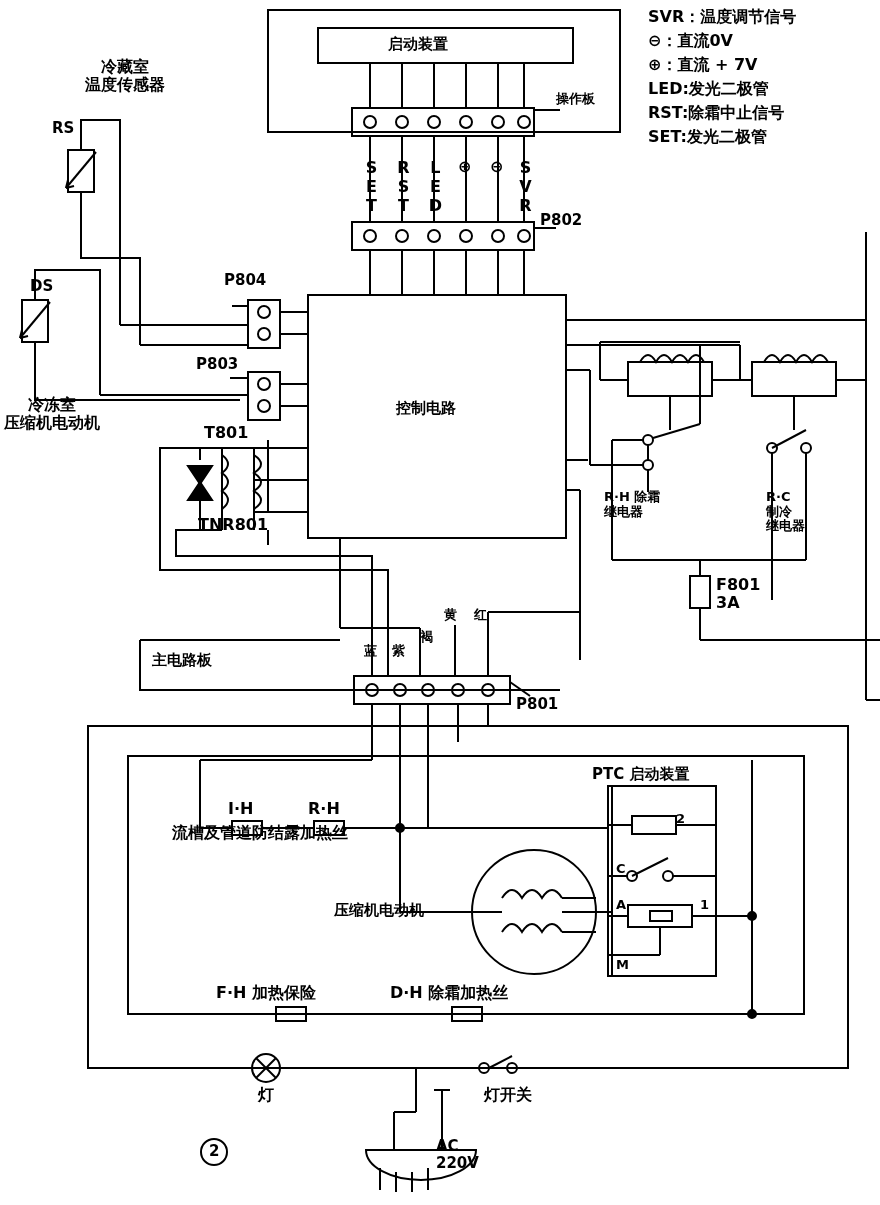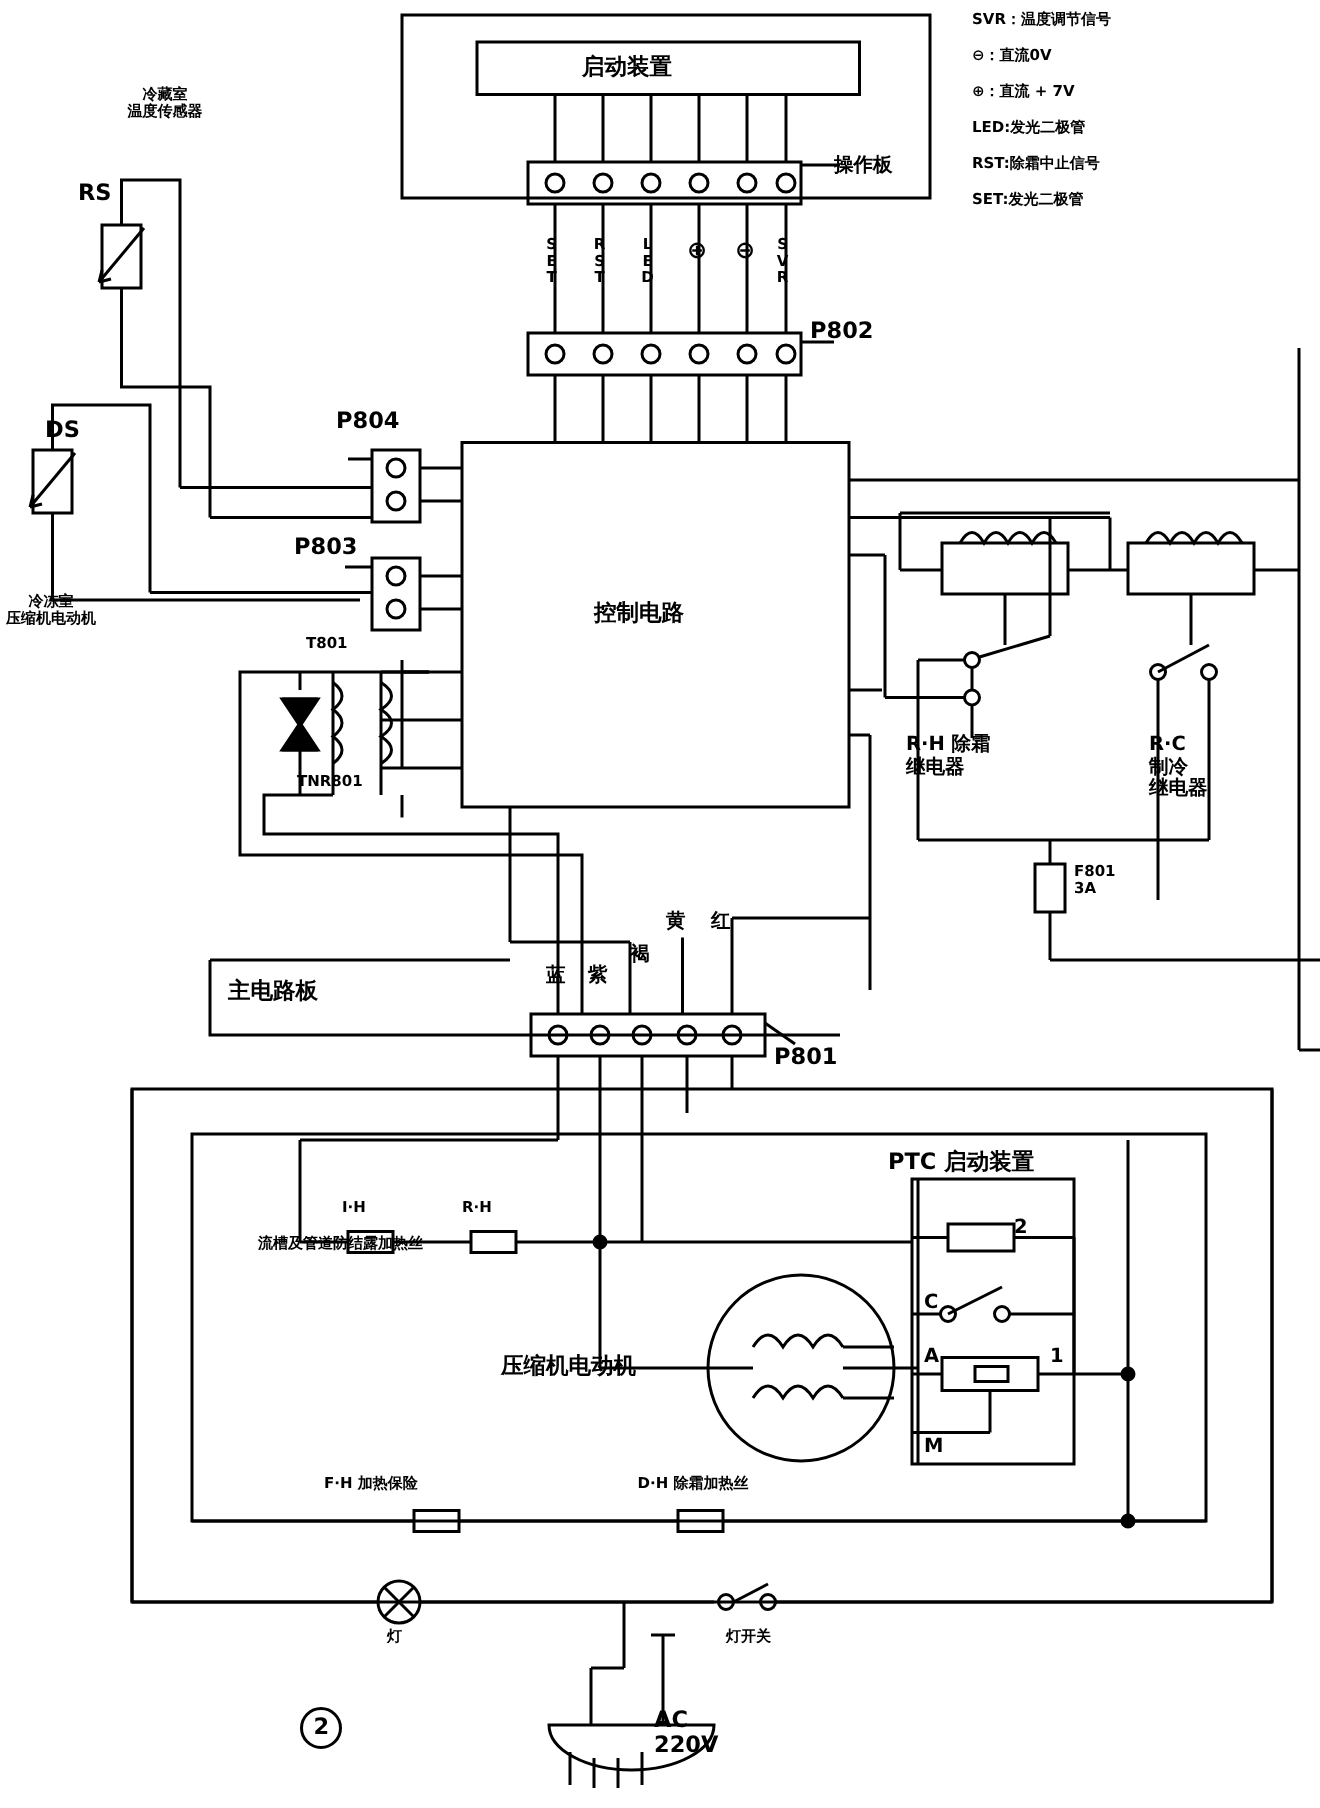--- a/index.html
+++ b/index.html
@@ -29,21 +29,21 @@
     font-weight: bold;
     white-space: pre;
     line-height: 1.12;
   }
   .lbl.vert {
     writing-mode: vertical-rl;
     text-orientation: upright;
     white-space: pre;
   }
   .s13 { font-size: 13px; }
-  .s14 { font-size: 10px; }
+  .s14 { font-size: 16px; }
   .s15 { font-size: 15px; }
   .s16 { font-size: 16px; }
   .ctr { text-align: center; }
 </style>
 </head>
 <body>
 
 <div id="root">
 
   <svg class="layer" viewBox="0 0 880 1205" xmlns="http://www.w3.org/2000/svg">
@@ -308,21 +308,21 @@
 
       <line x1="488" y1="726" x2="488" y2="726"></line>
       <line x1="458" y1="742" x2="458" y2="742"></line>
       <line x1="848" y1="726" x2="848" y2="1068"></line>
       <line x1="88" y1="726" x2="88" y2="1068"></line>
       <line x1="866" y1="700" x2="880" y2="700"></line>
     </g>
   </svg>
 
   <div class="lbl s15" style="left:388px; top:36px;">启动装置</div>
-  <div class="lbl s13" style="left:556px; top:104px;">操作板</div>
+  <div class="lbl s13" style="left:556px; top:92px;">操作板</div>
 
   <div class="lbl s14" style="left:648px; top:8px;">SVR：温度调节信号</div>
   <div class="lbl s14" style="left:648px; top:32px;">⊖：直流0V</div>
   <div class="lbl s14" style="left:648px; top:56px;">⊕：直流 + 7V</div>
   <div class="lbl s14" style="left:648px; top:80px;">LED:发光二极管</div>
   <div class="lbl s14" style="left:648px; top:104px;">RST:除霜中止信号</div>
   <div class="lbl s14" style="left:648px; top:128px;">SET:发光二极管</div>
 
   <div class="lbl s14 vert" style="left:362px; top:158px;">SET</div>
   <div class="lbl s14 vert" style="left:394px; top:158px;">RST</div>
@@ -372,21 +372,21 @@
   <div class="lbl s15" style="left:592px; top:766px;">PTC 启动装置</div>
   <div class="lbl s13" style="left:676px; top:812px;">2</div>
   <div class="lbl s13" style="left:616px; top:862px;">C</div>
   <div class="lbl s13" style="left:616px; top:898px;">A</div>
   <div class="lbl s13" style="left:700px; top:898px;">1</div>
   <div class="lbl s13" style="left:616px; top:958px;">M</div>
 
   <div class="lbl s15" style="left:334px; top:902px;">压缩机电动机</div>
 
   <div class="lbl s14" style="left:216px; top:984px;">F·H 加热保险</div>
-  <div class="lbl s14" style="left:390px; top:984px;margin-left:35px;">D·H 除霜加热丝</div>
+  <div class="lbl s14" style="left:390px; top:984px;">D·H 除霜加热丝</div>
 
   <div class="lbl s14" style="left:258px; top:1086px;">灯</div>
   <div class="lbl s14" style="left:468px; top:1086px;margin-left:16px;">灯开关</div>
   <div class="lbl s15" style="left:436px; top:1138px;">AC
 220V</div>
 
   <div class="lbl s15" style="left:209px; top:1143px;">2</div>
 
 </div>
 

